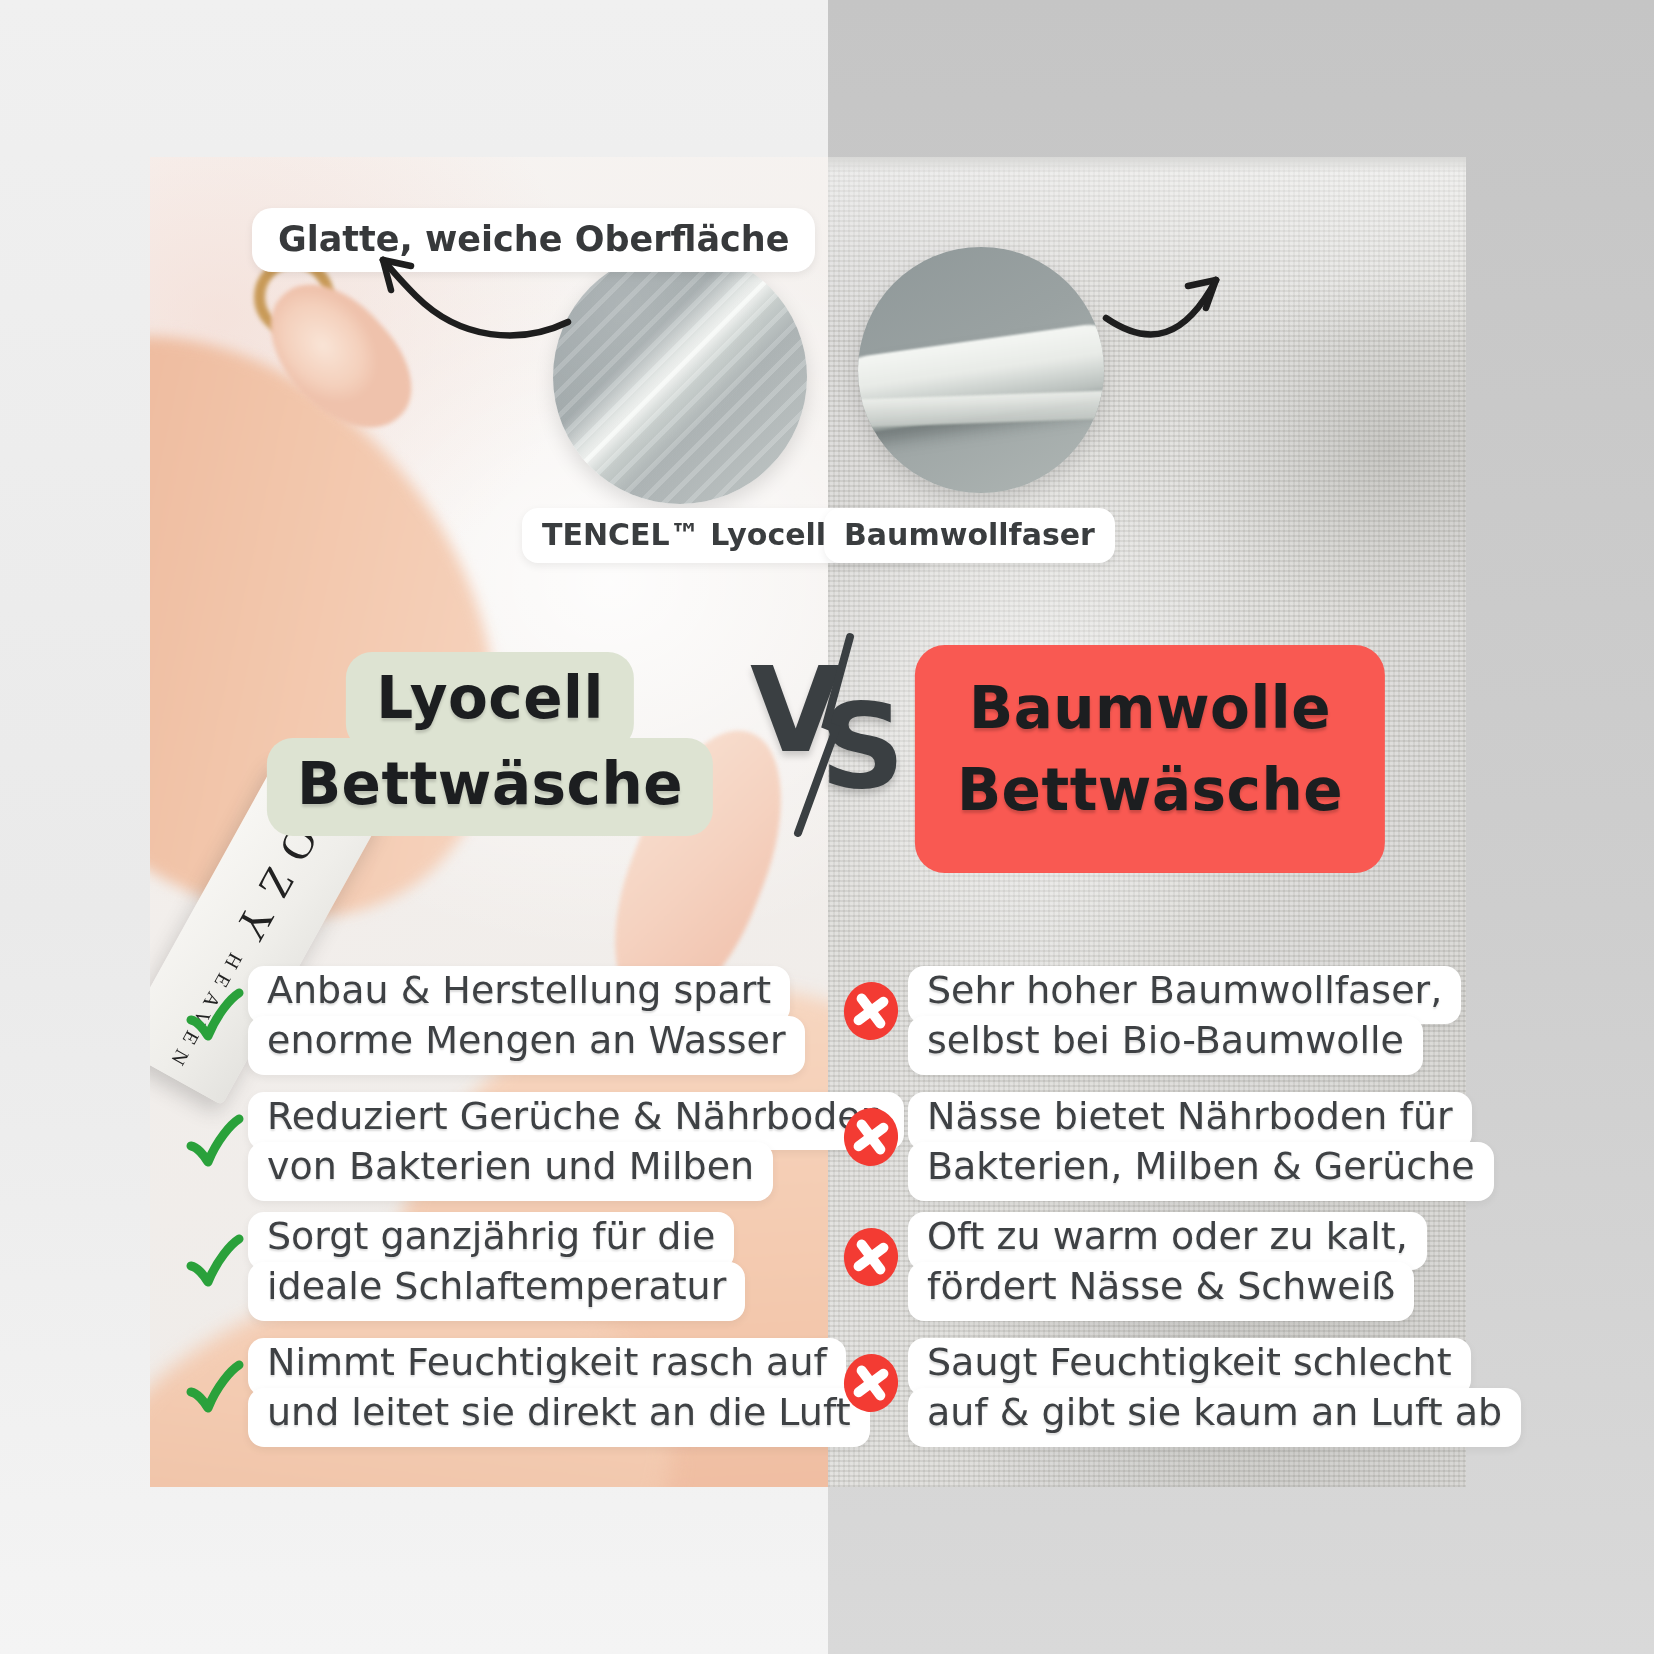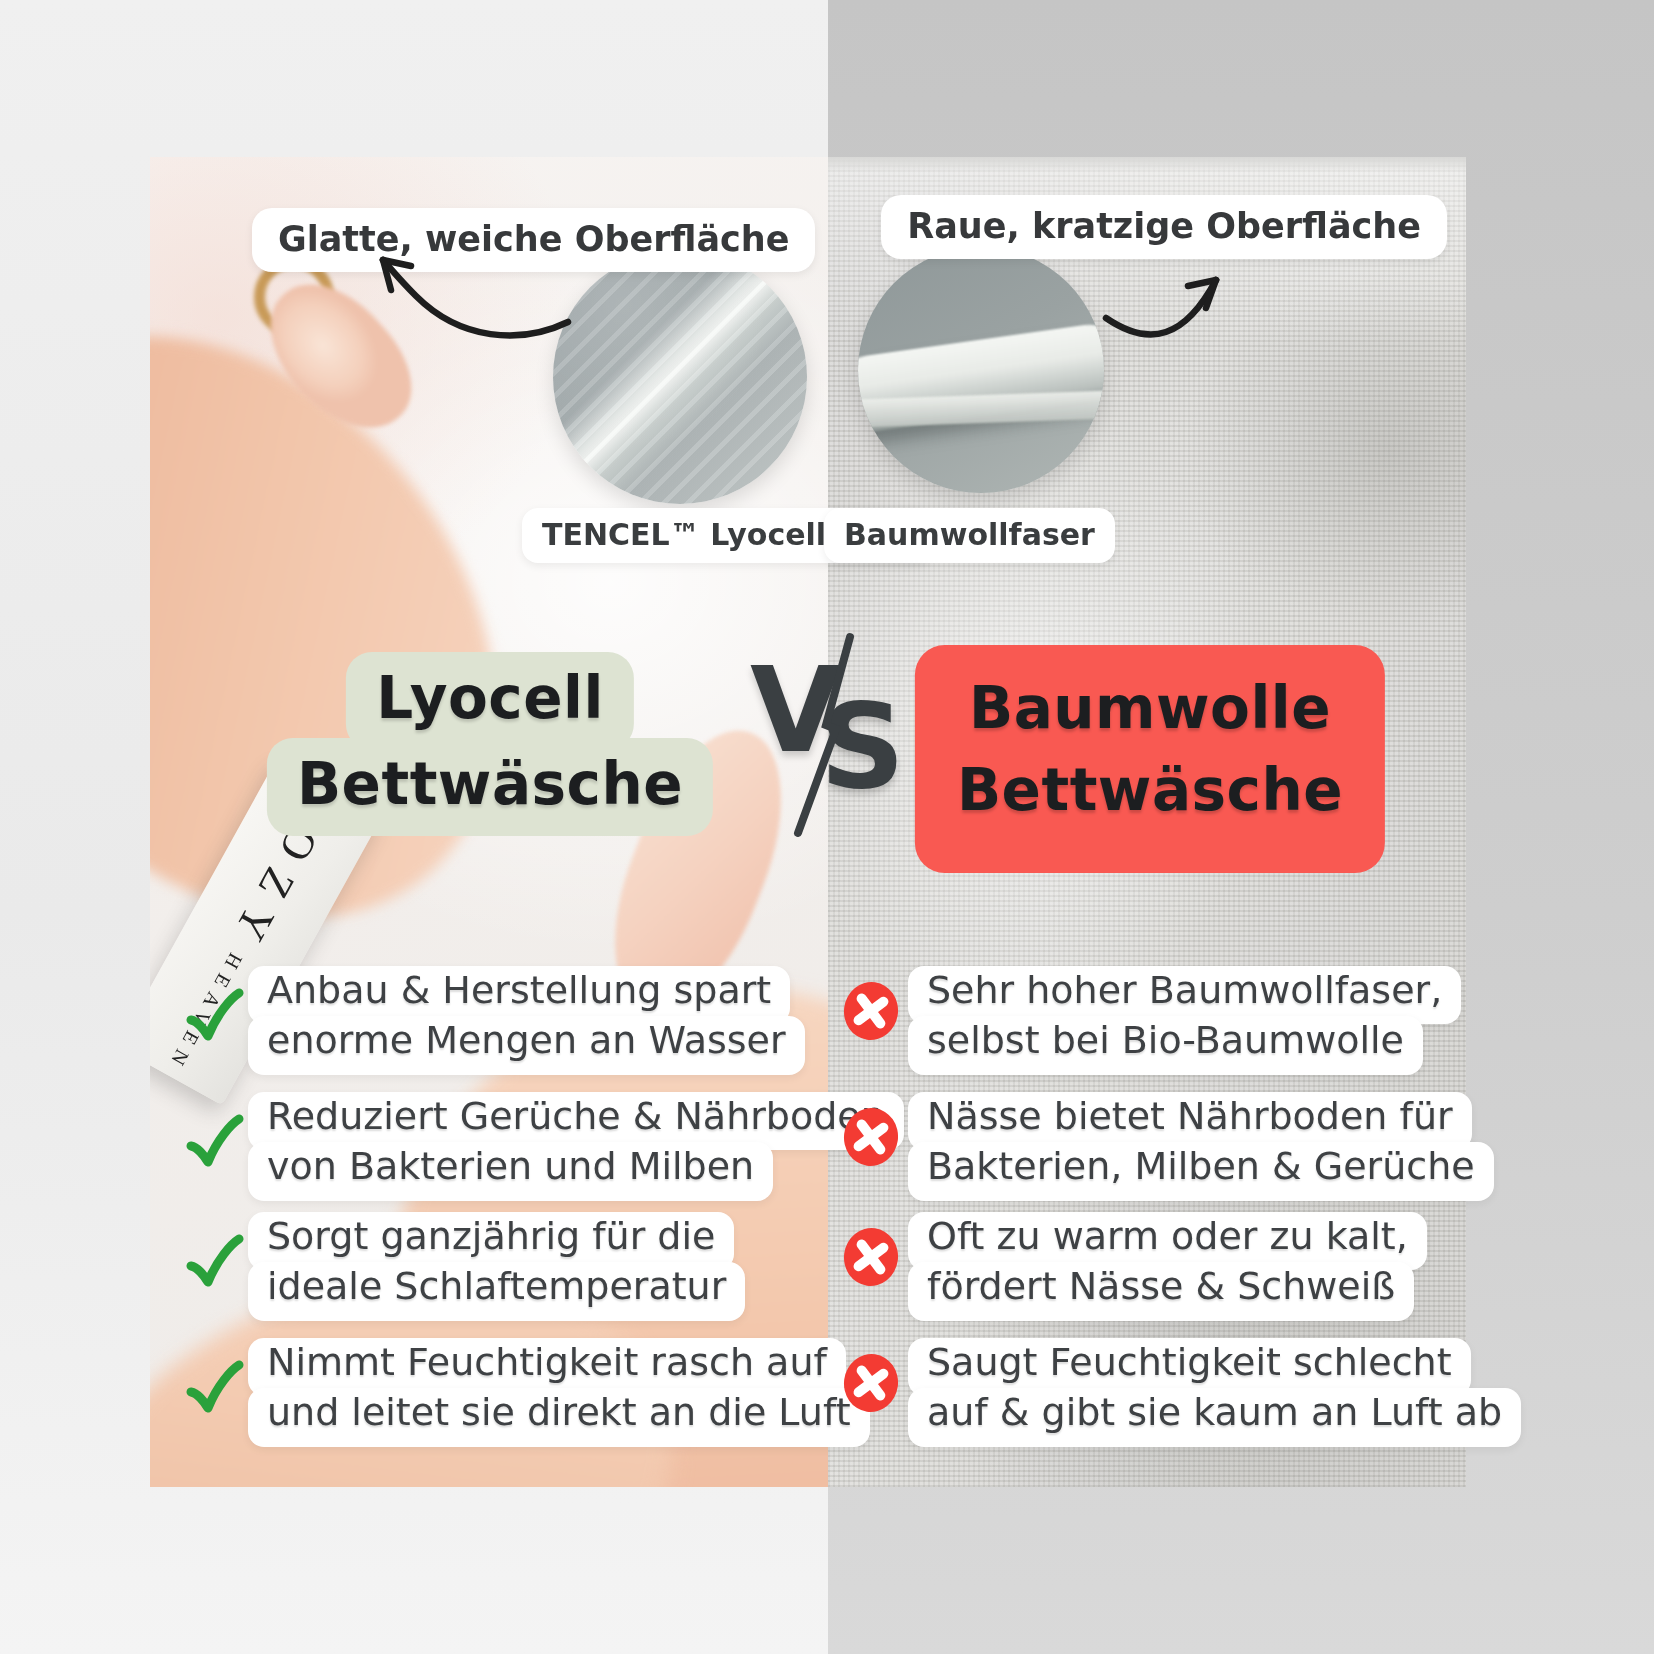--- a/index.html
+++ b/index.html
@@ -166,21 +166,20 @@
         </div>
       </div>
     </div>
 
     <div class="photo photo-right"></div>
 
     <div class="fiber-circle circle-left"></div>
     <div class="fiber-circle circle-right"></div>
 
     <div class="pill surface-pill surface-left">Glatte, weiche Oberfläche</div>
-    <div class="pill surface-pill surface-right">Raue, kratzige Oberfläche</div>
 
     <div class="pill fiber-pill fiber-left">TENCEL™ Lyocellfaser</div>
     <div class="pill fiber-pill fiber-right">Baumwollfaser</div>
 
     <svg class="arrows" viewBox="0 0 1316 1330">
       <g stroke="#1e1e1e" stroke-width="6.5" fill="none" stroke-linecap="round" stroke-linejoin="round">
         <path d="M 418 165 C 370 188, 310 183, 266 139 C 250 123, 242 113, 233 103"></path>
         <path d="M 233 103 L 261 109"></path>
         <path d="M 233 103 L 241 133"></path>
       </g>

